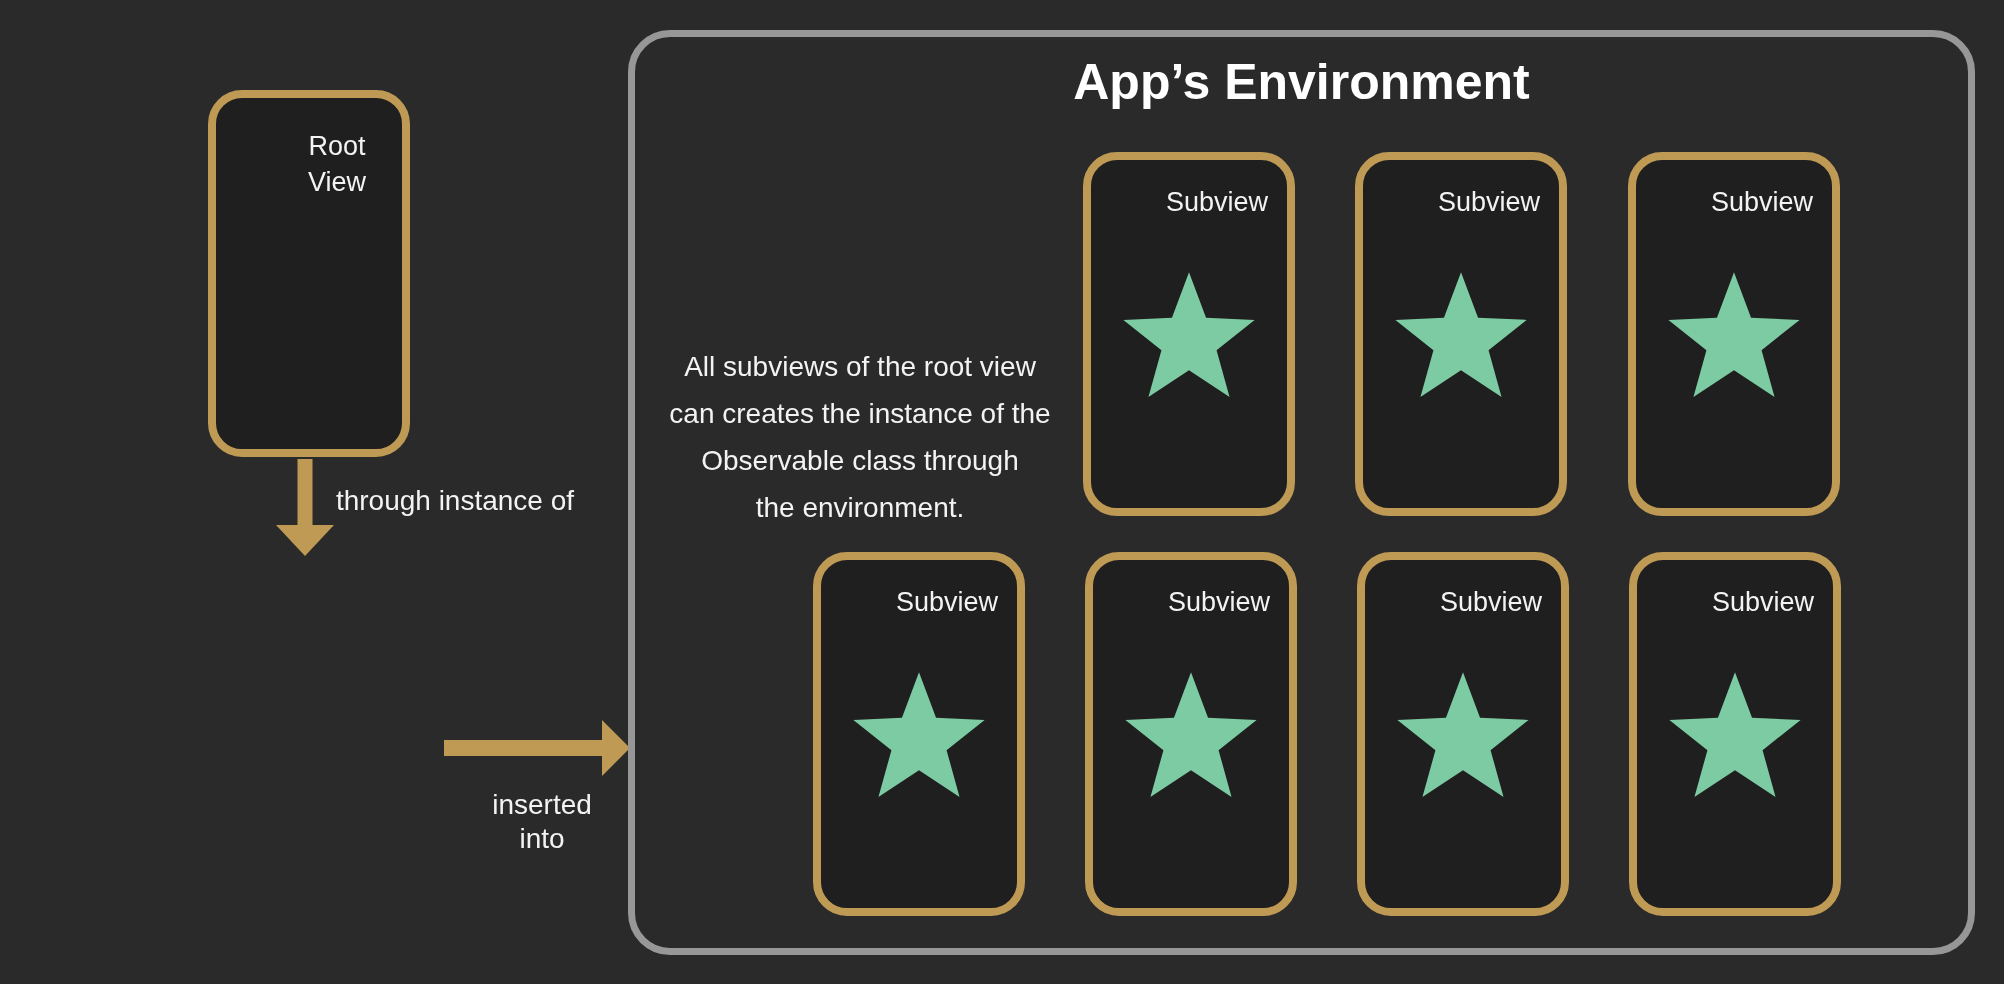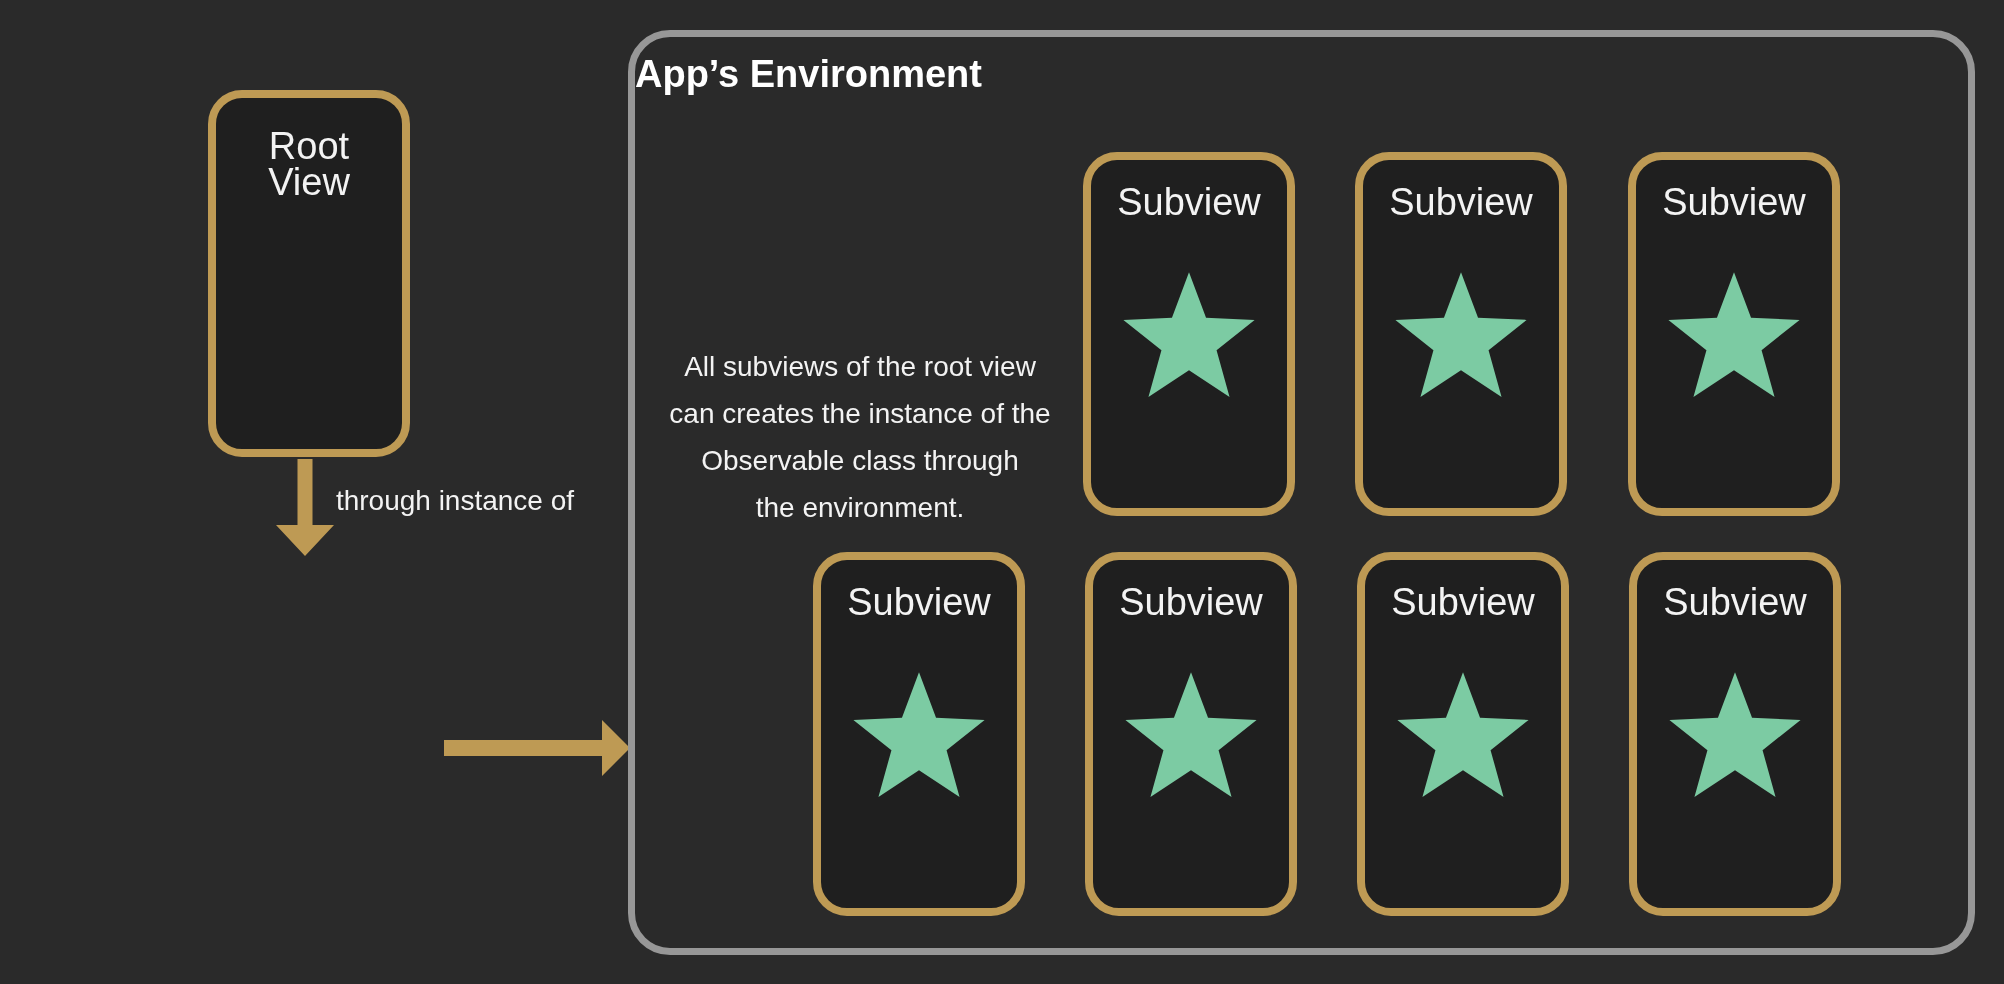--- a/index.html
+++ b/index.html
@@ -13,22 +13,22 @@
   .phone{
     position:absolute;box-sizing:border-box;
     background:var(--phone_bg,#1f1f1f);
     border:8px solid var(--tan,#be9a54);
     border-radius:34px;
   }
   .root-phone{left:208px;top:90px;width:202px;height:367px;}
   .subview-phone{width:212px;height:364px;}
   .phone-label{
     position:absolute;left:0;top:24px;width:100%;
-    text-align:center;font-size:38px;line-height:36px;
-    white-space:pre-line;color:var(--text,#f3f3f3);
+    text-align:center;font-size:27px;line-height:36px;
+    white-space:pre-line;color:var(--text,#f3f3f3);padding-left:28px;
   }
   .root-phone .phone-label{top:30px;}
   .subview-star{
     position:absolute;left:50%;top:112px;transform:translateX(-50%);
     width:138px;height:126px;
   }
   .star-poly{fill:var(--teal,#7ccba3);}
   
   .arrow{position:absolute;}
   .arrow-shape{fill:var(--tan,#be9a54);}
@@ -47,21 +47,21 @@
     text-align:center;font-weight:bold;font-size:30px;color:#ffffff;
   }
   
   .env-box{
     position:absolute;left:628px;top:30px;width:1347px;height:925px;
     box-sizing:border-box;border:7px solid var(--border_gray,#979797);
     border-radius:42px;
   }
   .env-title{
     position:absolute;left:0;top:16px;width:100%;
-    text-align:left;font-weight:bold;font-size:38px;color:#ffffff;
+    text-align:center;font-weight:bold;font-size:50px;color:#ffffff;
   }
   .env-desc{
     position:absolute;left:15px;top:306px;width:420px;
     text-align:center;font-size:28px;line-height:47px;
     white-space:pre-line;color:var(--text,#f3f3f3);
   }
 </style>
 </head>
 <body>
 
@@ -76,20 +76,22 @@
     <path class="arrow-shape" d="M21.5,0 h15 v66 h21.5 L29,97 L0,66 h21.5 Z"></path>
   </svg>
 
   <div class="conn-label creates-label">through instance of</div>
 
 
   <svg class="arrow" style="left:444px;top:718px" width="186" height="60" viewBox="0 0 186 60">
     <path class="arrow-shape" d="M0,22 h158 v-20 L186,30 L158,58 v-20 H0 Z"></path>
   </svg>
 
+  <div class="conn-label inserted-label">inserted
+into</div>
 
   <div class="env-box">
     <div class="env-title">App’s Environment</div>
     <div class="env-desc">All subviews of the root view
 can creates the instance of the
 Observable class through
 the environment.</div>
 
   <div class="phone subview-phone" style="left: 448px; top: 115px;">
     <div class="phone-label">Subview</div>

